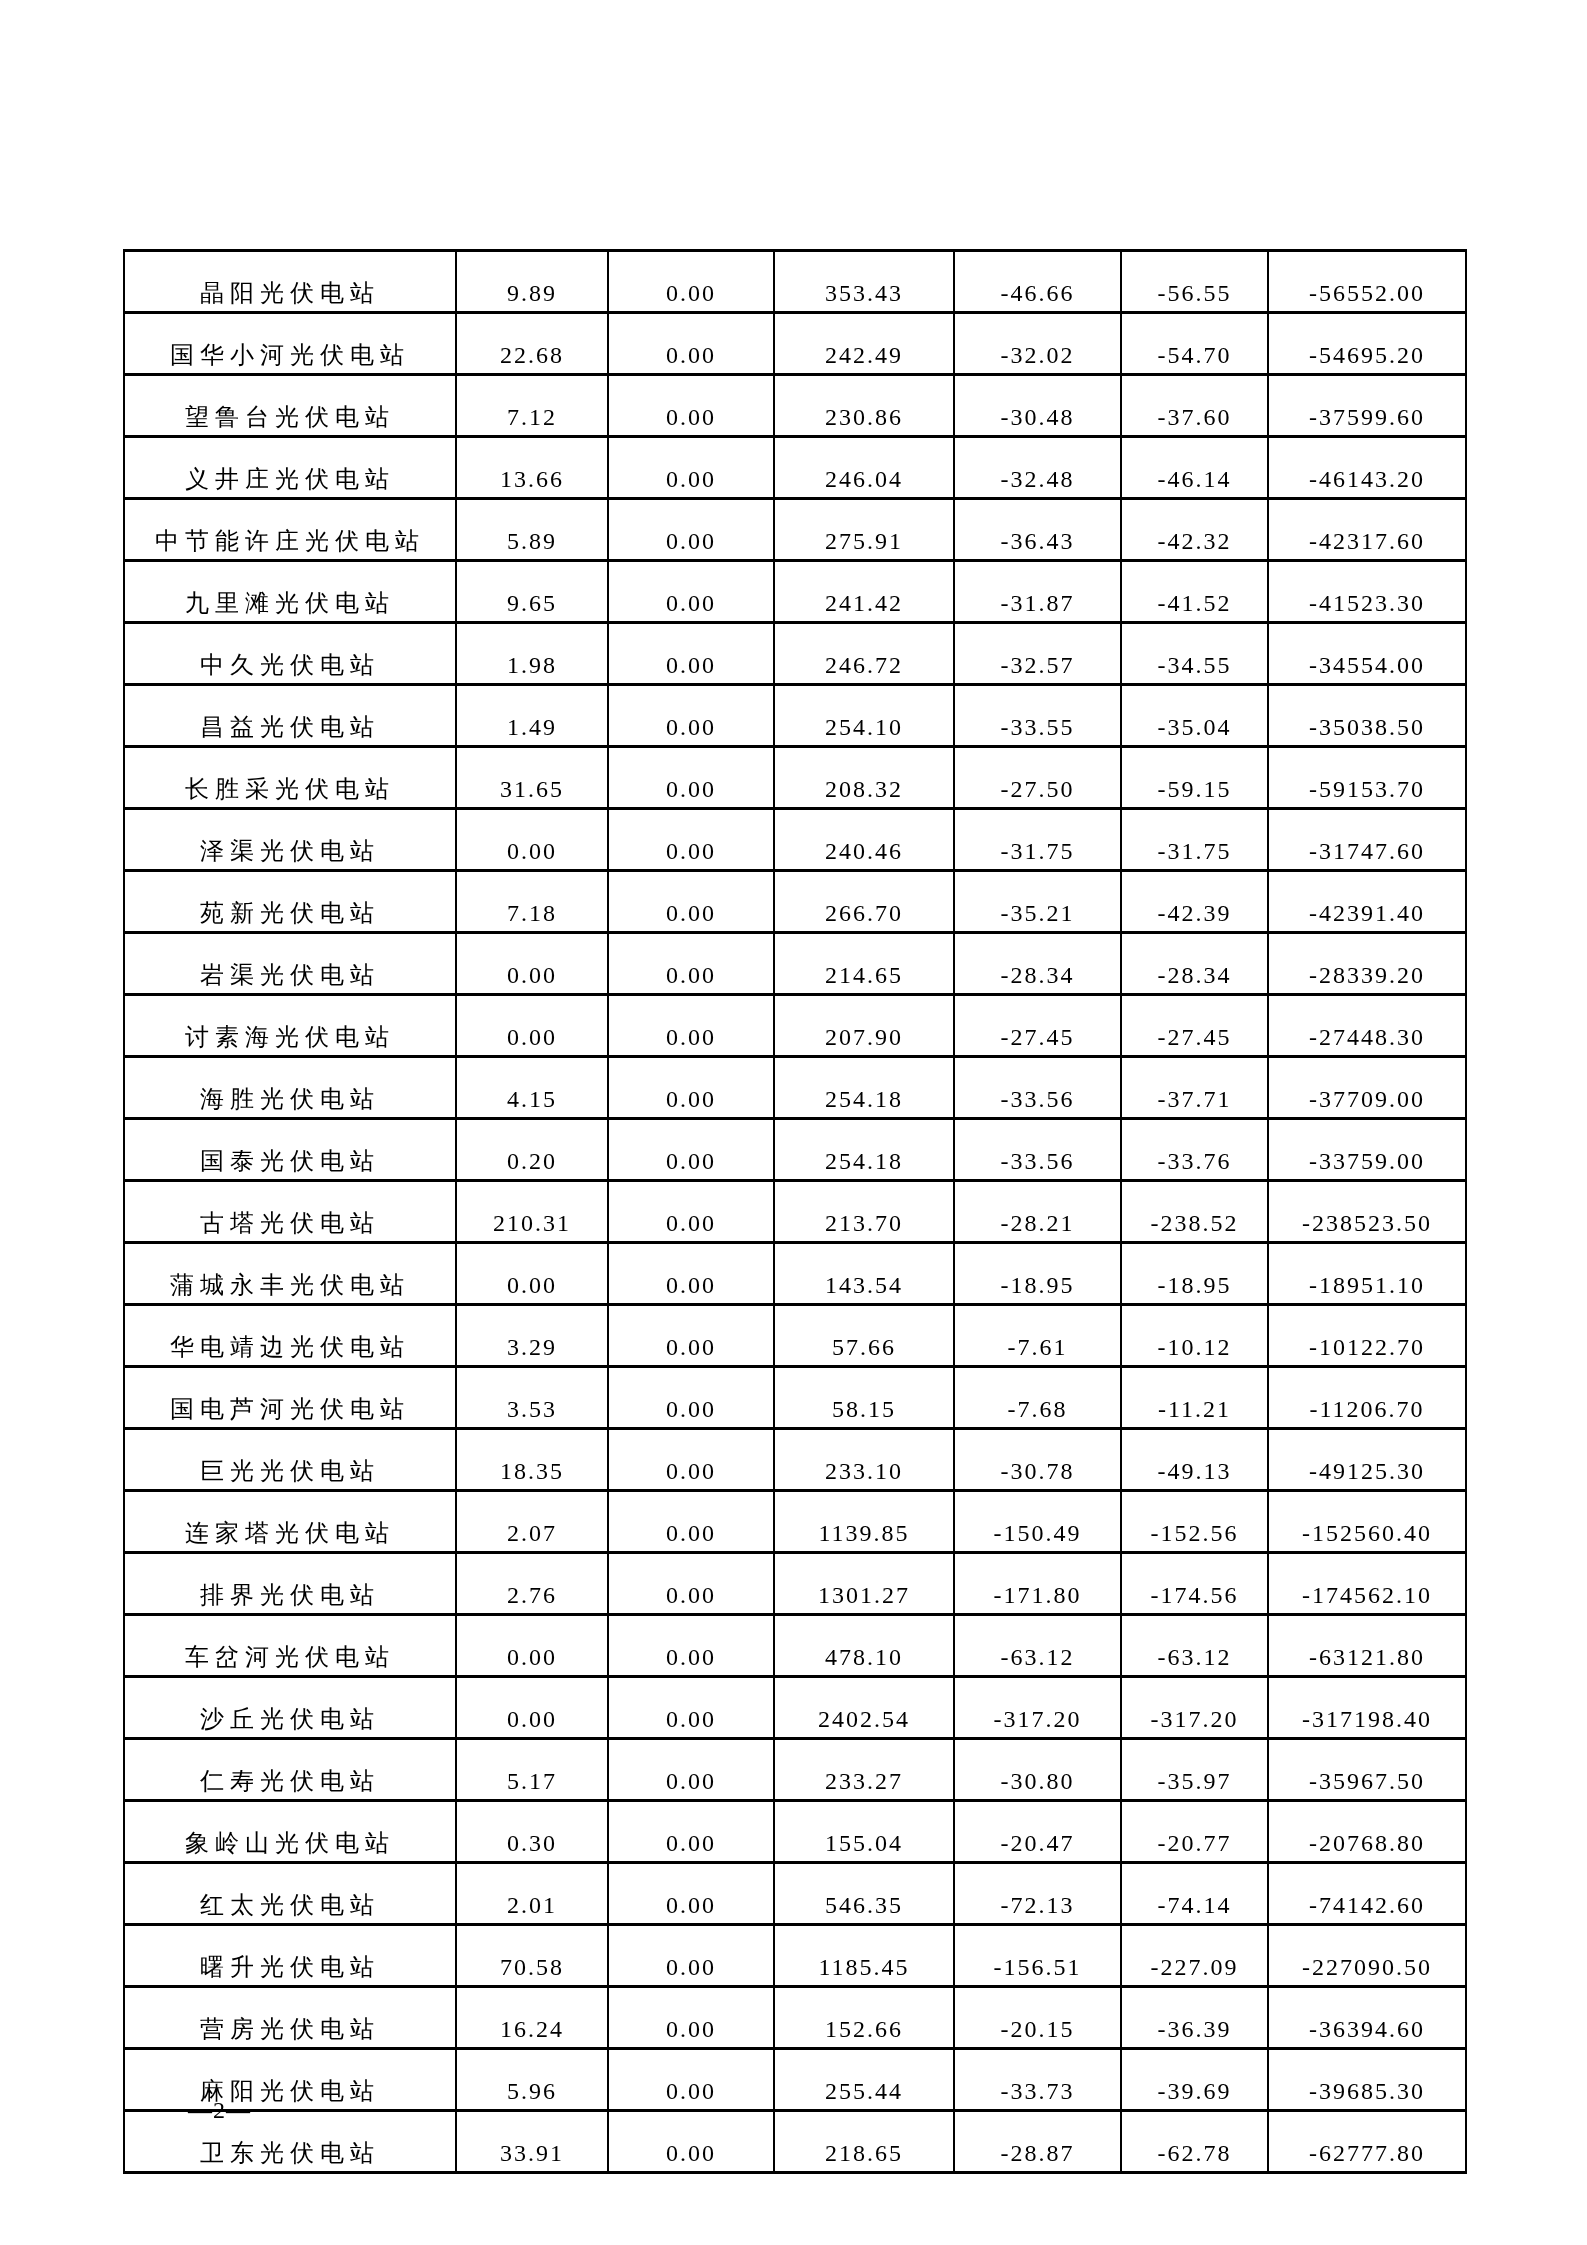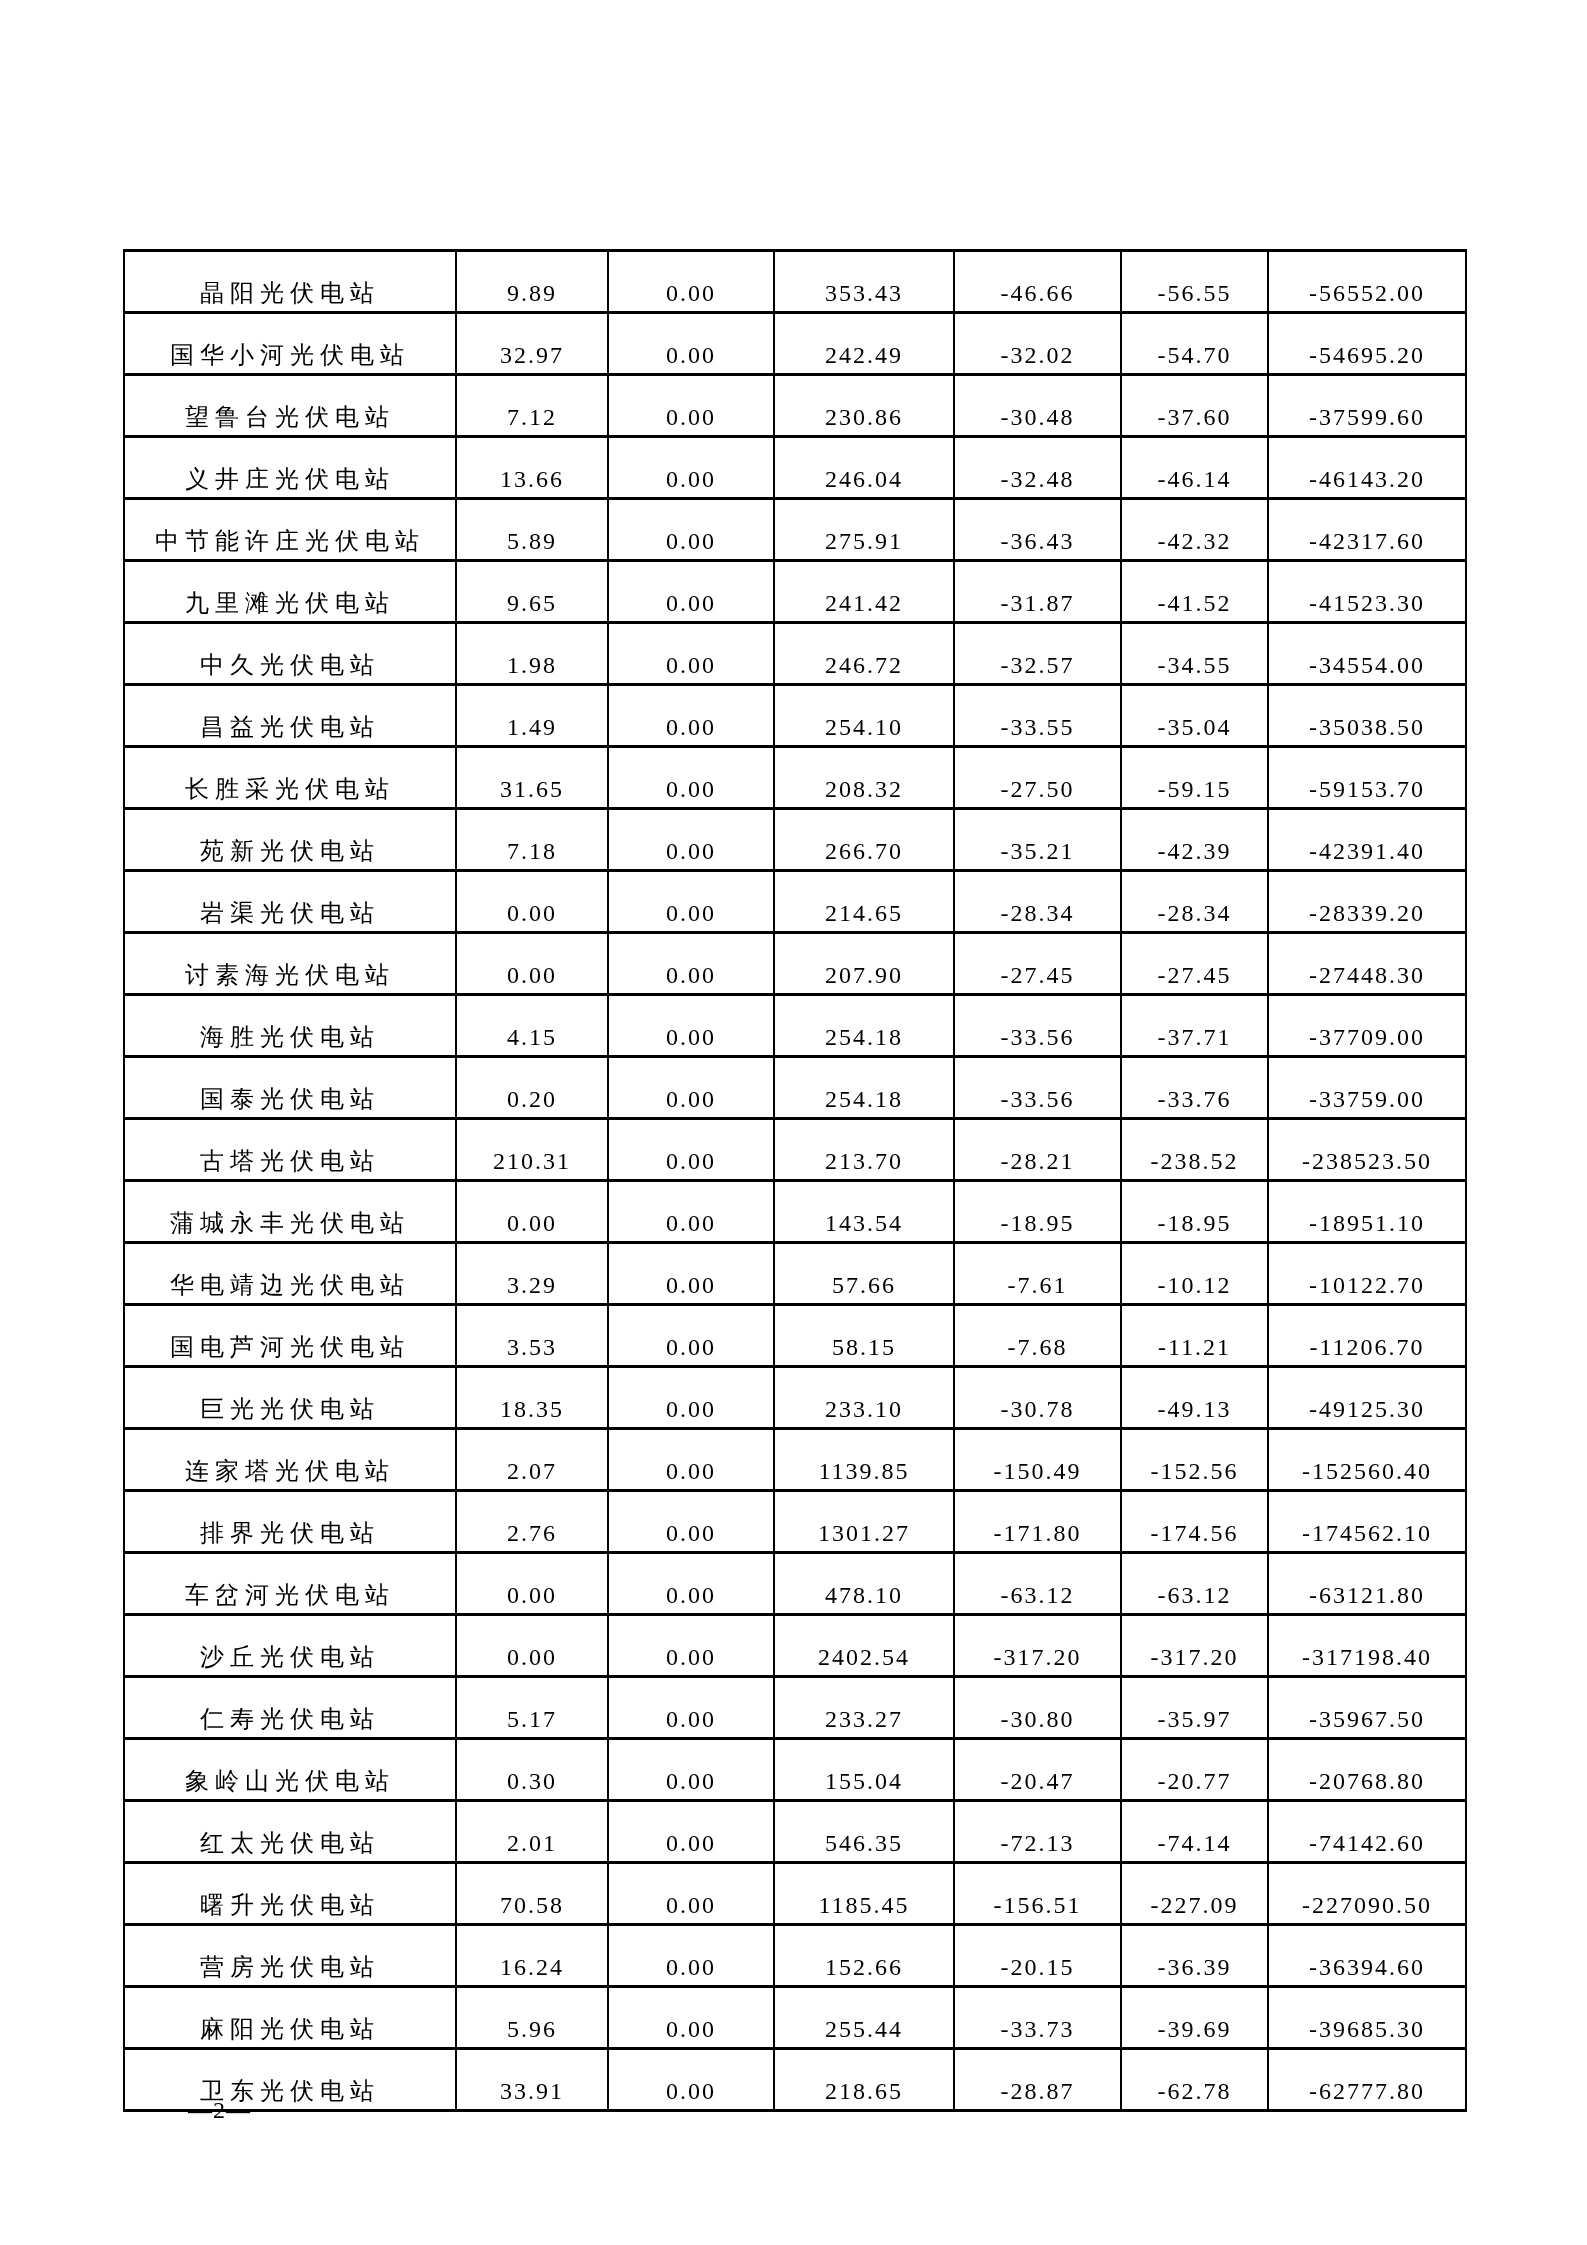--- a/index.html
+++ b/index.html
@@ -70,21 +70,21 @@
       <td class="cell-name">晶阳光伏电站</td>
       <td class="cell-num">9.89</td>
       <td class="cell-num">0.00</td>
       <td class="cell-num">353.43</td>
       <td class="cell-num">-46.66</td>
       <td class="cell-num">-56.55</td>
       <td class="cell-num">-56552.00</td>
     </tr>
       <tr>
       <td class="cell-name">国华小河光伏电站</td>
-      <td class="cell-num">32.97</td>
+      <td class="cell-num">22.68</td>
       <td class="cell-num">0.00</td>
       <td class="cell-num">242.49</td>
       <td class="cell-num">-32.02</td>
       <td class="cell-num">-54.70</td>
       <td class="cell-num">-54695.20</td>
     </tr>
       <tr>
       <td class="cell-name">望鲁台光伏电站</td>
       <td class="cell-num">7.12</td>
       <td class="cell-num">0.00</td>
@@ -139,20 +139,29 @@
       <td class="cell-num">-35038.50</td>
     </tr>
       <tr>
       <td class="cell-name">长胜采光伏电站</td>
       <td class="cell-num">31.65</td>
       <td class="cell-num">0.00</td>
       <td class="cell-num">208.32</td>
       <td class="cell-num">-27.50</td>
       <td class="cell-num">-59.15</td>
       <td class="cell-num">-59153.70</td>
+    </tr>
+      <tr>
+      <td class="cell-name">泽渠光伏电站</td>
+      <td class="cell-num">0.00</td>
+      <td class="cell-num">0.00</td>
+      <td class="cell-num">240.46</td>
+      <td class="cell-num">-31.75</td>
+      <td class="cell-num">-31.75</td>
+      <td class="cell-num">-31747.60</td>
     </tr>
       <tr>
       <td class="cell-name">苑新光伏电站</td>
       <td class="cell-num">7.18</td>
       <td class="cell-num">0.00</td>
       <td class="cell-num">266.70</td>
       <td class="cell-num">-35.21</td>
       <td class="cell-num">-42.39</td>
       <td class="cell-num">-42391.40</td>
     </tr>

